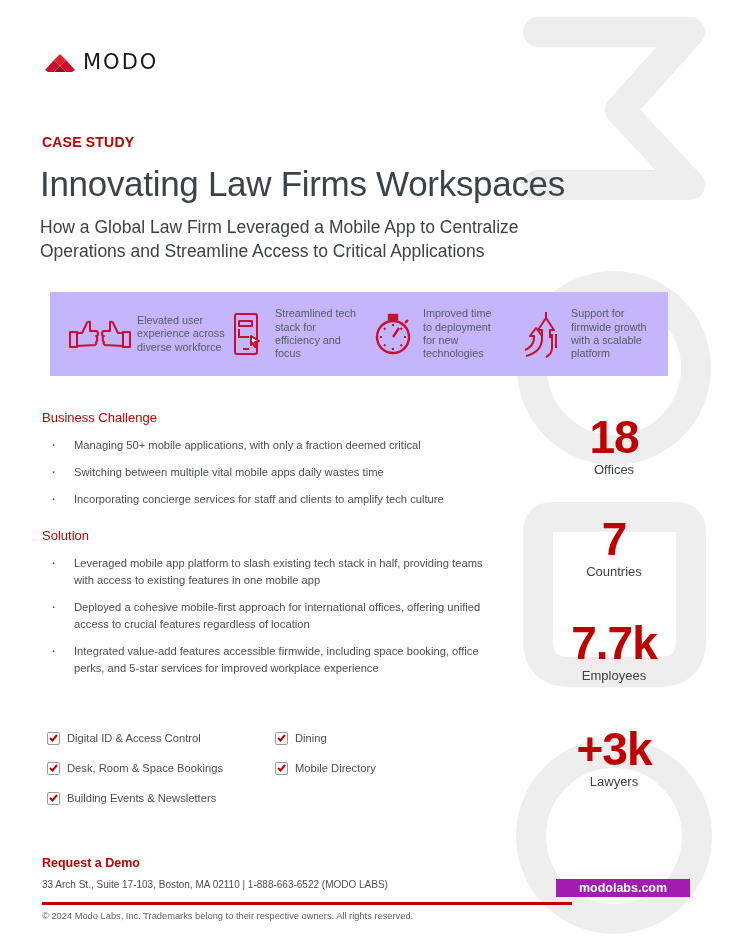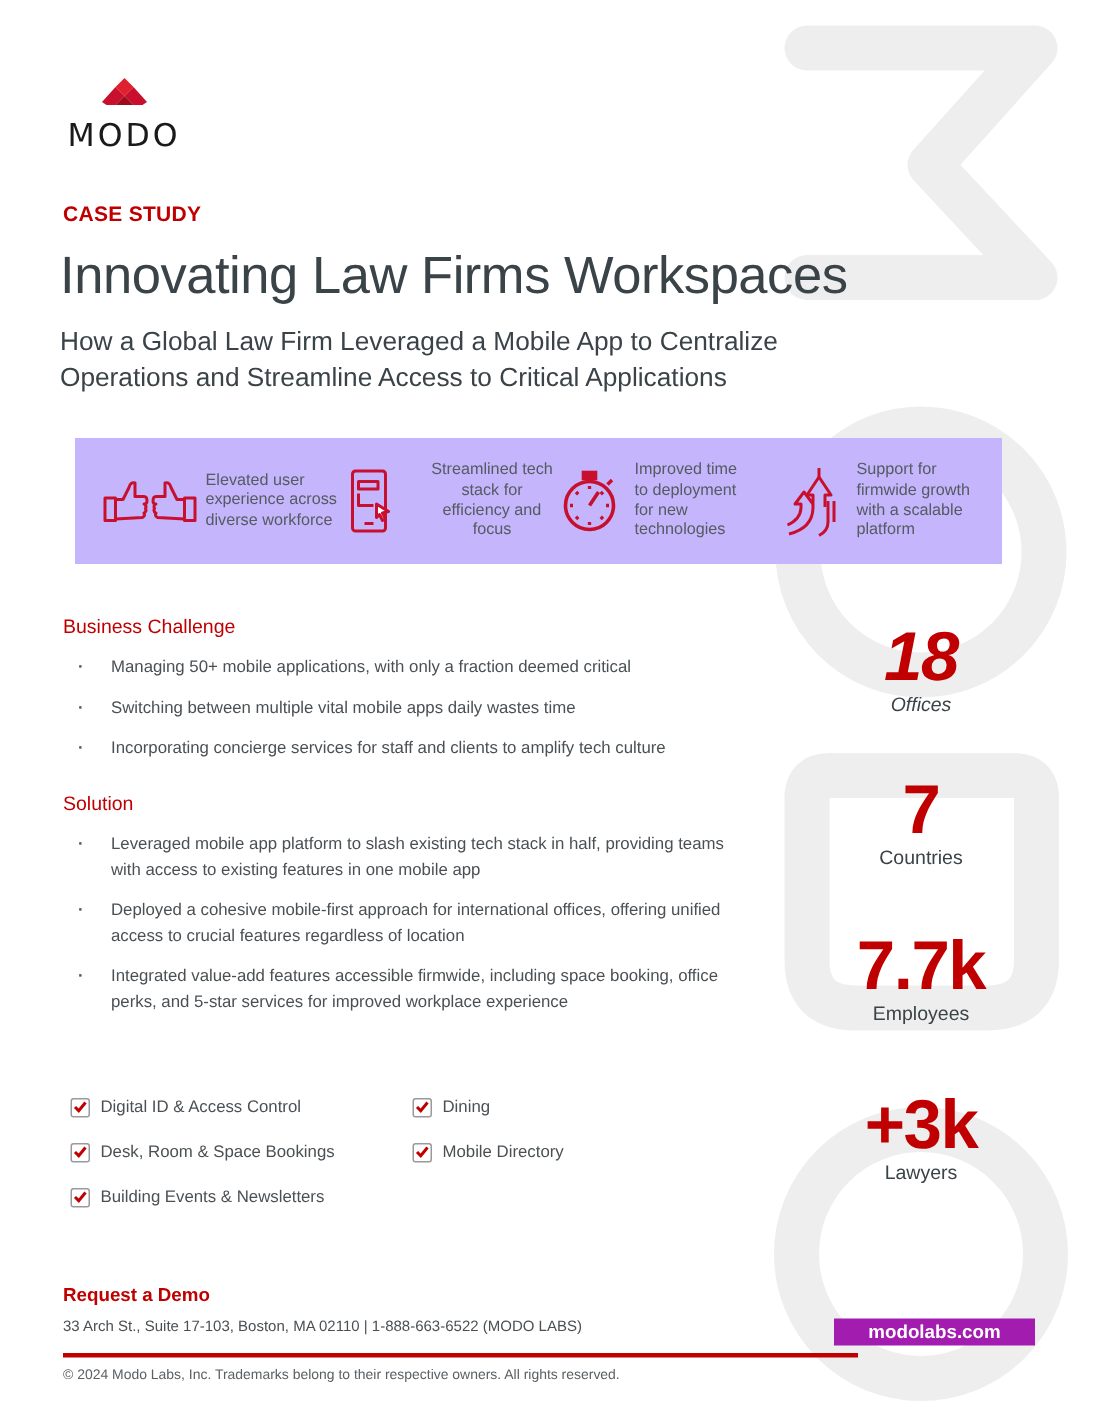--- a/index.html
+++ b/index.html
@@ -1,19 +1,19 @@
 <!DOCTYPE html>
 <html><head>
 <meta charset="utf-8">
 <style>
   html, body { margin:0; padding:0; }
   body { width:733px; height:946px; background:#ffffff; position:relative; overflow:hidden;
          font-family:"Liberation Sans", sans-serif; color:#3c4246; }
   .bg { position:absolute; left:0; top:0; width:733px; height:946px; z-index:0; }
-  .layer { position:absolute; z-index:1;flex-direction:column; }
+  .layer { position:absolute; z-index:1; }
 
   .logo { left:45px; top:50px; display:flex; align-items:center; gap:8px; }
   .logo-word { font-family:"DejaVu Sans", sans-serif; font-size:21px; letter-spacing:2px; color:#1a1a1a; font-weight:normal; }
 
   .eyebrow { left:42px; top:134px; font-size:14px; font-weight:bold; color:#c00000; letter-spacing:0.2px; }
   .title { left:40px; top:164px; font-size:35px; color:#3a4347; letter-spacing:-0.3px; white-space:nowrap; }
   .subtitle { left:40px; top:215px; font-size:17.5px; line-height:24px; color:#3a4347; width:560px; }
 
   .benefits { left:50px; top:292px; width:616px; height:82px; border:1px solid #c4b5fd; background:#c4b5fd; }
   .benefit { position:absolute; top:0; height:82px; display:flex; align-items:center; }
@@ -85,21 +85,21 @@
   <div class="benefit" style="left:168px;">
     <div class="ico" style="width:56px;">
       <svg width="28" height="44" viewBox="0 0 28 44" fill="none" stroke="#c8102e" stroke-width="2" stroke-linejoin="round">
         <rect x="2" y="2" width="22" height="40" rx="2"></rect>
         <line x1="10" y1="37" x2="16" y2="37"></line>
         <rect x="6" y="9" width="13" height="5"></rect>
         <path d="M6 17 L6 25 L16 25"></path>
         <path d="M18 24 L26 29 L22 30 L24 34 L22 35 L20 31 L18 33 Z" fill="#fff"></path>
       </svg>
     </div>
-    <div class="txt" style="margin-left:12px; width:82px;text-align:center;">Streamlined tech stack for efficiency and focus</div>
+    <div class="txt" style="width:82px;">Streamlined tech stack for efficiency and focus</div>
   </div>
   <div class="benefit" style="left:314px;">
     <div class="ico" style="width:56px;">
       <svg width="40" height="42" viewBox="0 0 40 42" fill="none" stroke="#c8102e" stroke-width="2.4">
         <circle cx="20" cy="24" r="16"></circle>
         <rect x="16" y="2" width="8" height="4" fill="#c8102e"></rect>
         <line x1="20" y1="6" x2="20" y2="8"></line>
         <line x1="32" y1="10" x2="35" y2="7"></line>
         <line x1="20" y1="24" x2="26" y2="15"></line>
         <g stroke-width="2.2">
@@ -184,21 +184,21 @@
   <div class="feat">
       <span class="cb">
         <svg width="9" height="8" viewBox="0 0 9 8">
           <path d="M1 4 L3.5 6.5 L8 1" fill="none" stroke="#c00000" stroke-width="2"></path>
         </svg>
       </span>
       <span>Building Events &amp; Newsletters</span>
     </div>
 </div>
 
-<div class="layer stat" style="top:414px;font-style:italic;">
+<div class="layer stat" style="top:414px;">
   <div class="num">18</div>
   <div class="lbl">Offices</div>
 </div>
 <div class="layer stat" style="top:516px;">
   <div class="num">7</div>
   <div class="lbl">Countries</div>
 </div>
 <div class="layer stat" style="top:620px;">
   <div class="num">7.7k</div>
   <div class="lbl">Employees</div>

